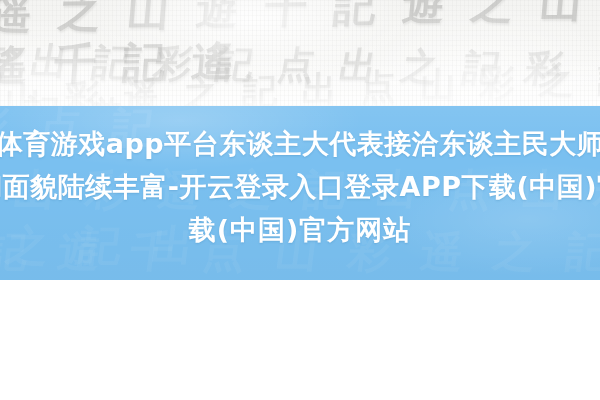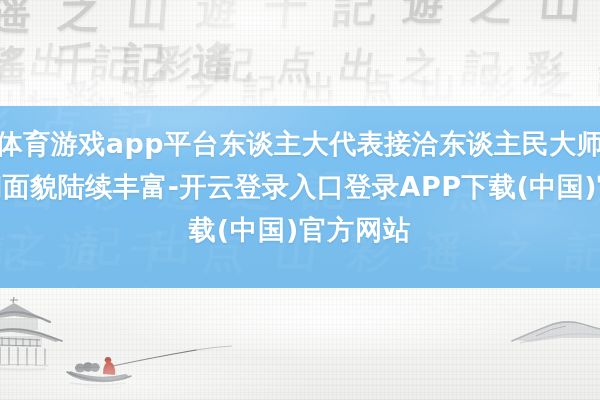--- a/index.html
+++ b/index.html
@@ -1,21 +1,21 @@
 <!DOCTYPE html>
 <html><head>
 <meta charset="utf-8">
 <style>
   html,body{margin:0;padding:0;}
   body{
     width:600px;height:400px;overflow:hidden;
     font-family:"Liberation Sans","DejaVu Sans",sans-serif;
     background:#ffffff;
   }
-  .banner{position:relative;width:600px;height:400px;overflow:hidden;}
+  .banner{position:relative;width:600px;height:280px;overflow:hidden;}
 
   
   .paper-band{
     position:absolute;left:0;top:0;width:600px;height:106px;overflow:hidden;
     background:
       linear-gradient(180deg,#f4f4f2 0%,#f7f7f5 40%,#fbfbfa 80%,#fdfdfc 100%);
   }
   
   .paper-band::after,.ink-band::after{
     content:"";position:absolute;inset:0;pointer-events:none;

